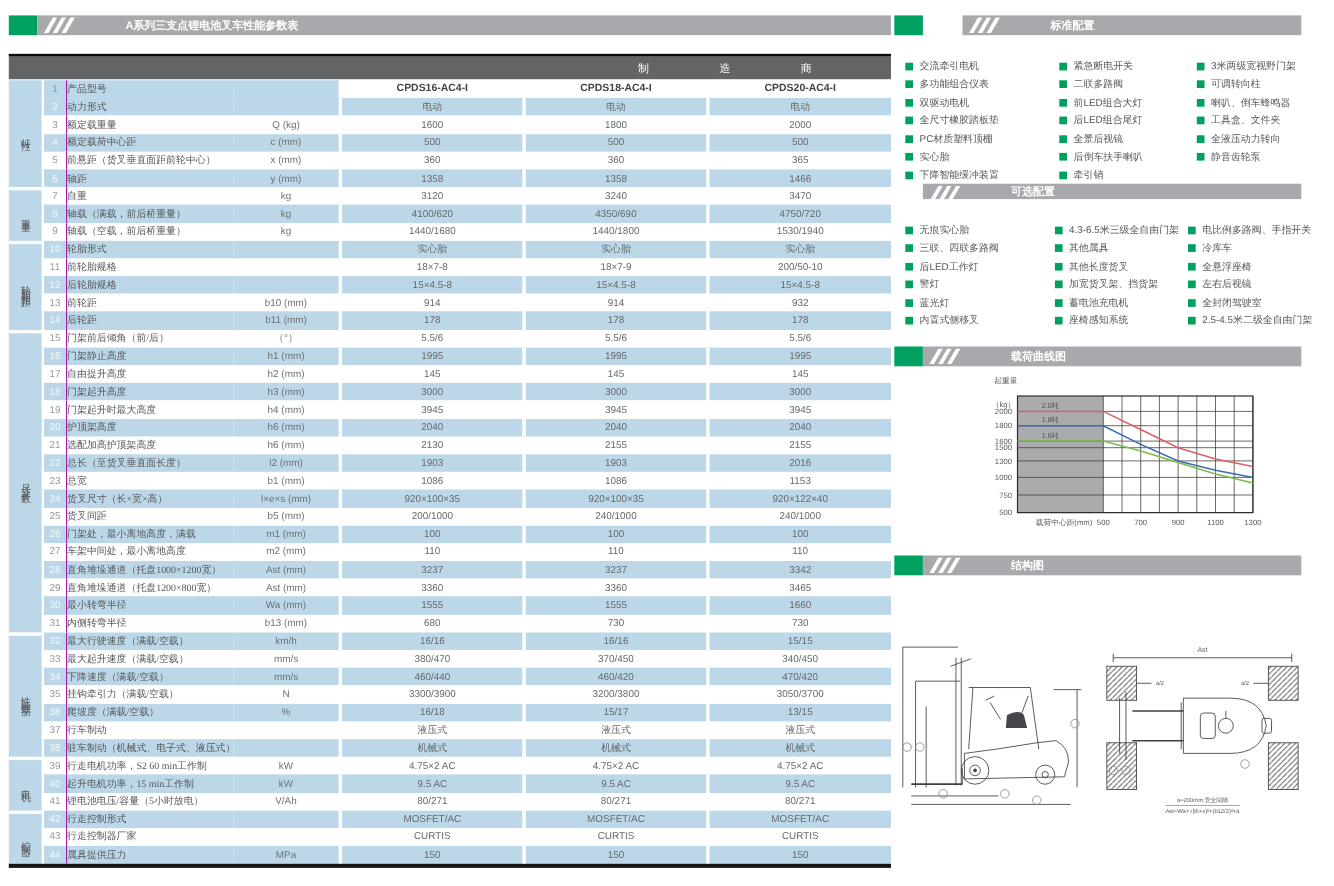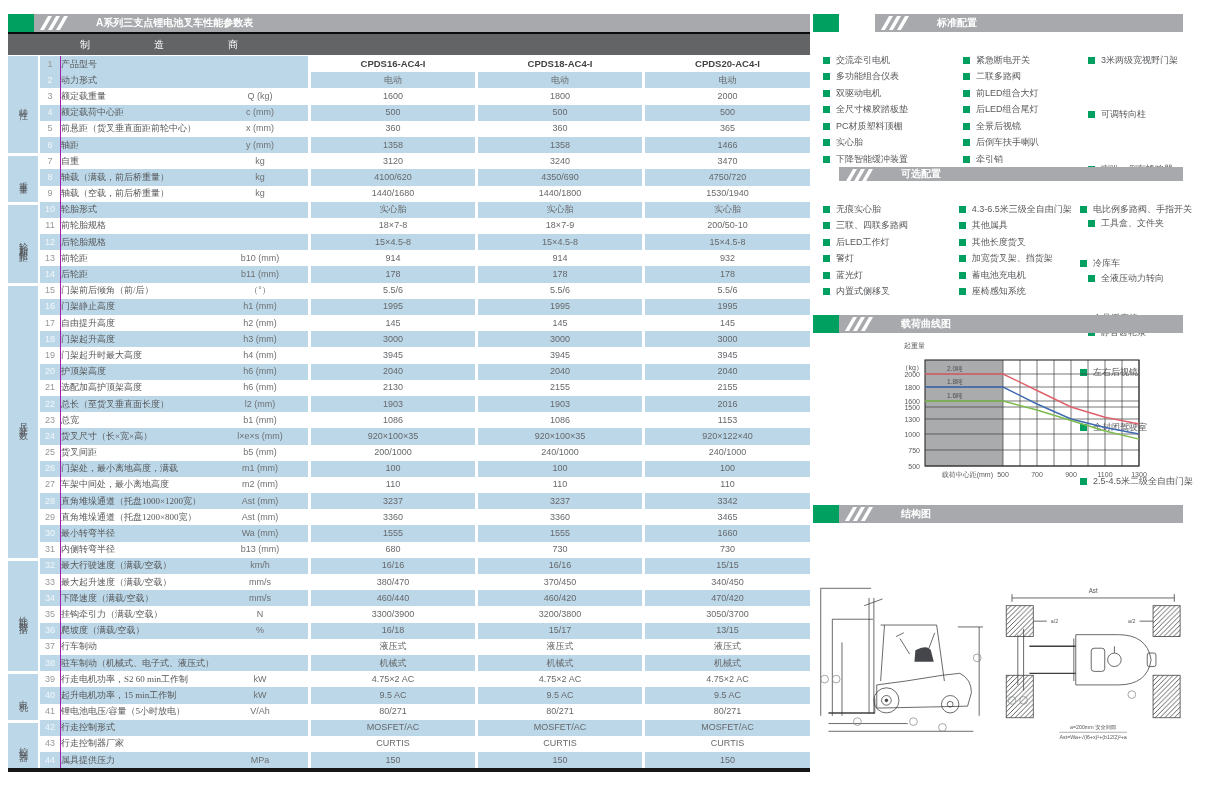--- a/index.html
+++ b/index.html
@@ -2,27 +2,27 @@
 <html><head>
 <meta charset="utf-8">
 <style>
   html,body{margin:0;padding:0;}
   body{font-family:"Liberation Sans","DejaVu Sans",sans-serif;background:#fff;}
   .page{position:relative;width:1213px;height:805px;background:#fff;overflow:hidden;}
 
   
   .section-header{height:18px;display:flex;}
   .hdr-green{width:26px;background:#00A160;flex:none;}
-  .hdr-bar{flex:1;background:#A7A9AC;position:relative;color:#fff;font-size:10px;font-weight:bold;display:flex;align-items:center;padding-left:62px;box-sizing:border-box;}
+  .hdr-bar{flex:1;background:#A7A9AC;position:relative;color:#fff;font-size:10px;font-weight:bold;display:flex;align-items:center;padding-left:80px;box-sizing:border-box;}
   .slashes{position:absolute;left:10px;top:2px;display:flex;gap:4px;height:14px;}
   .slashes i{display:block;width:4px;height:14px;background:#fff;transform:skewX(-30deg);}
 
   
   .left-panel{position:absolute;left:8px;top:14px;width:802px;}
-  .mfr-bar{height:21px;margin-top:0;background:#636466;border-top:2px solid #0b0b0b;display:flex;color:#fff;font-size:10px;}
+  .mfr-bar{height:21px;margin-top:17px;background:#636466;border-top:2px solid #0b0b0b;display:flex;color:#fff;font-size:10px;justify-content:flex-end;}
   .mfr-left{width:302px;display:flex;align-items:center;justify-content:center;flex:none;}
   .spaced3{letter-spacing:64px;margin-right:-64px;white-space:nowrap;}
   .mfr-right{flex:1;display:flex;align-items:center;}
   .logo{margin-left:110px;flex:none;display:flex;align-items:center;}
   .spaced4{letter-spacing:52px;margin-right:-52px;margin-left:28px;white-space:nowrap;}
 
   table.spec{border-collapse:separate;border-spacing:0;width:802px;table-layout:fixed;margin-top:1px;border-bottom:4px solid #161616;}
   table.spec td{height:16.2px;padding:0;font-size:9px;line-height:1;overflow:hidden;white-space:nowrap;}
   .num-cell{text-align:center;font-size:8px;color:#96989b;border-left:2px solid #fff;}
   tr.blue .num-cell{color:#f2f7fa;}
@@ -37,21 +37,21 @@
   tr.model-row td{background:#BCD8E8;}
   tr.model-row td.value-cell{background:#fff;font-weight:bold;color:#424345;font-size:9.5px;}
 
   
   .right-panel{position:absolute;left:813px;top:14px;width:370px;height:760px;}
   .rp-abs{position:absolute;left:0;width:370px;}
   .cfg-wrap{display:flex;padding-left:10px;}
   .cfg-col{display:flex;flex-direction:column;}
   .cfg-col:nth-child(1){width:140px;}
   .cfg-col:nth-child(2){width:125px;}
-  .cfg-col:nth-child(3){flex:1;gap:38px;}
+  .cfg-col:nth-child(3){flex:1;}
   .cfg-item{display:flex;align-items:center;height:16.5px;font-size:9px;color:#57585b;white-space:nowrap;}
   .bullet{width:7px;height:7px;background:#00A160;margin-right:6px;flex:none;}
 
   .footer{position:absolute;top:780px;left:813px;width:394px;display:flex;align-items:center;justify-content:flex-end;font-size:9.5px;color:#57585b;}
   .footer-product{color:#00A160;font-weight:bold;}
   .page-box{width:22px;height:20px;background:#A7A9AC;color:#fff;display:flex;align-items:center;justify-content:center;font-size:12px;margin-left:28px;flex:none;}
   svg text{font-family:"Liberation Sans","DejaVu Sans",sans-serif;}
 </style>
 </head>
 <body>

